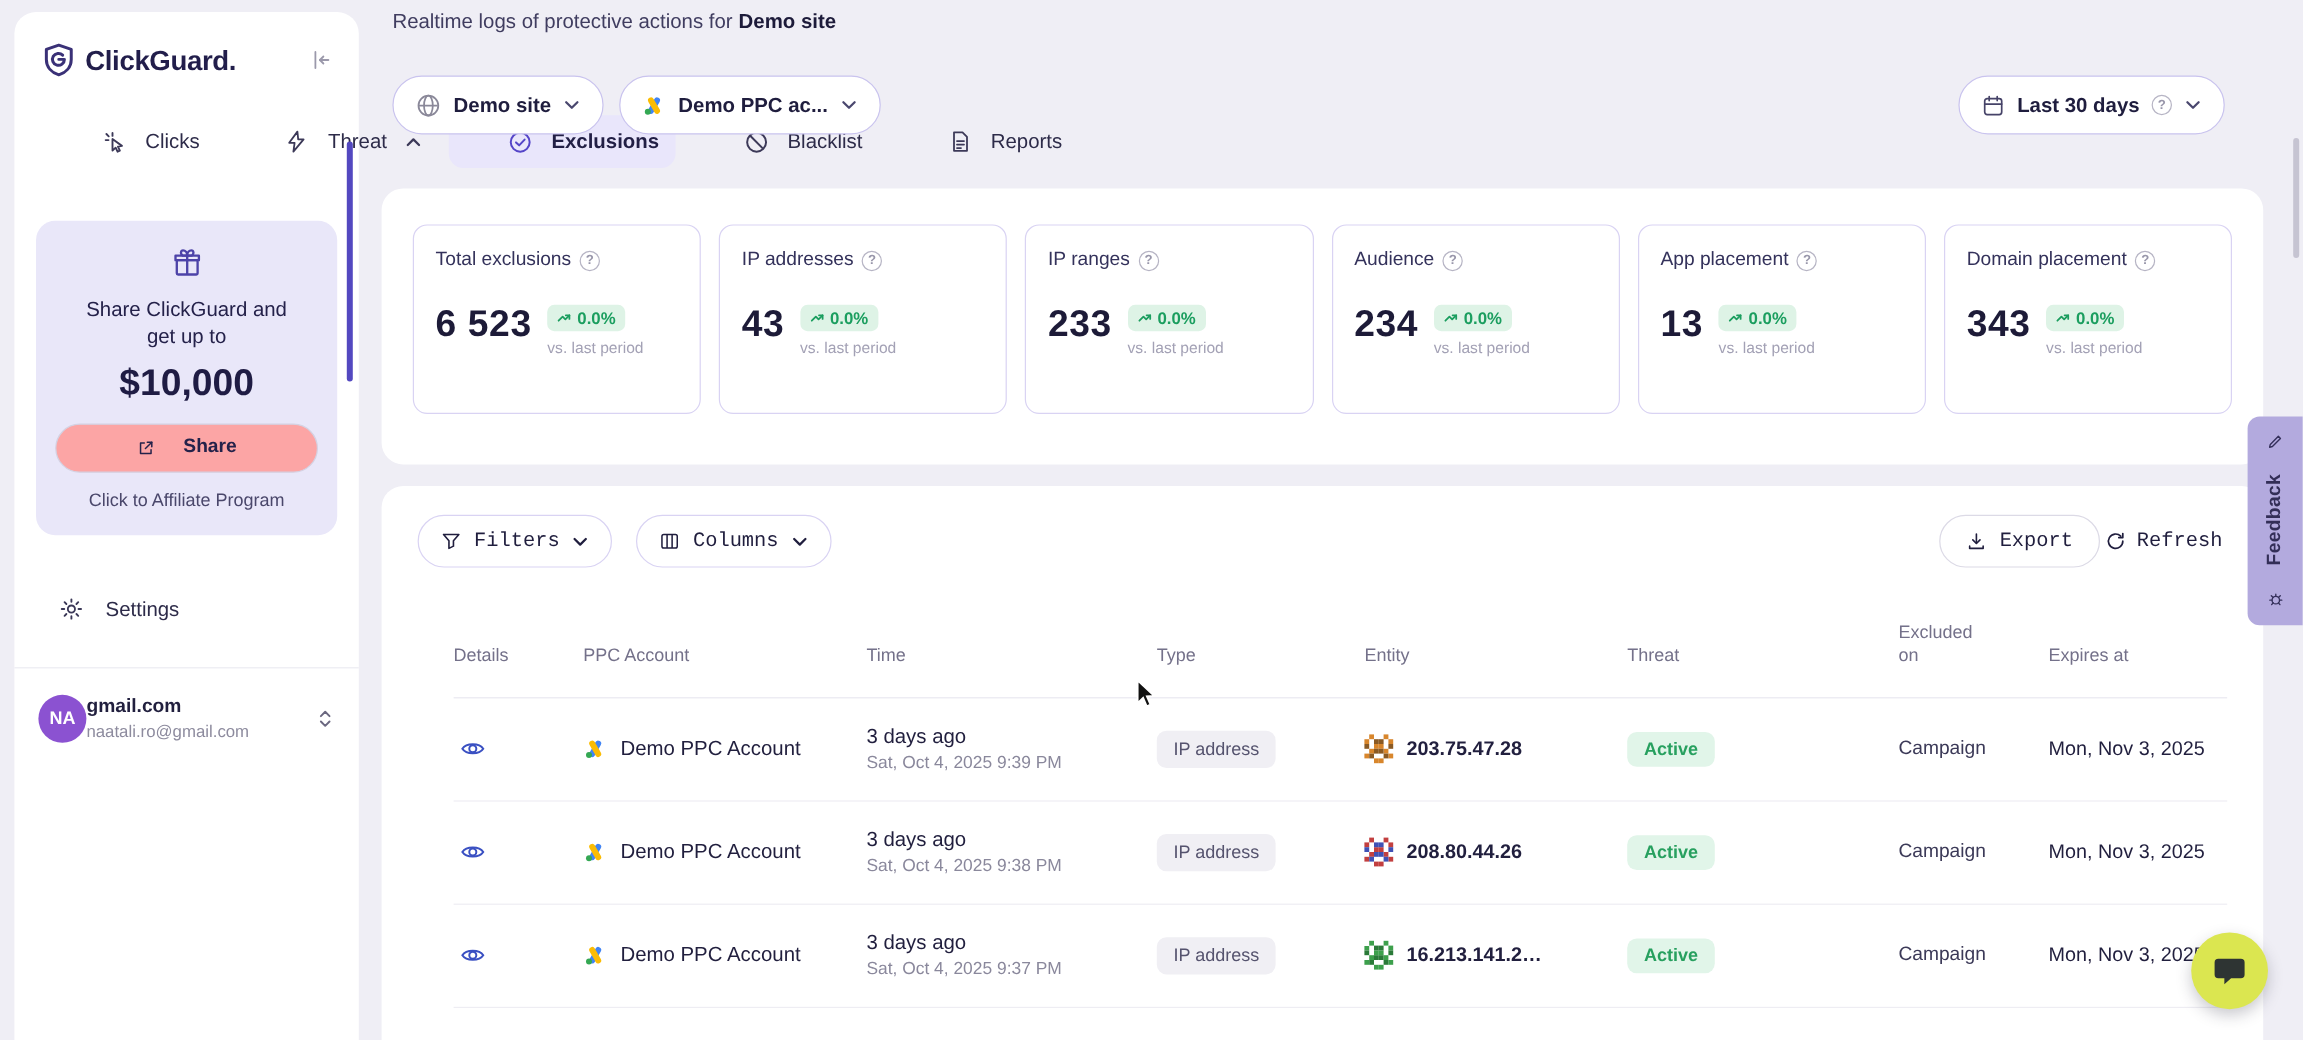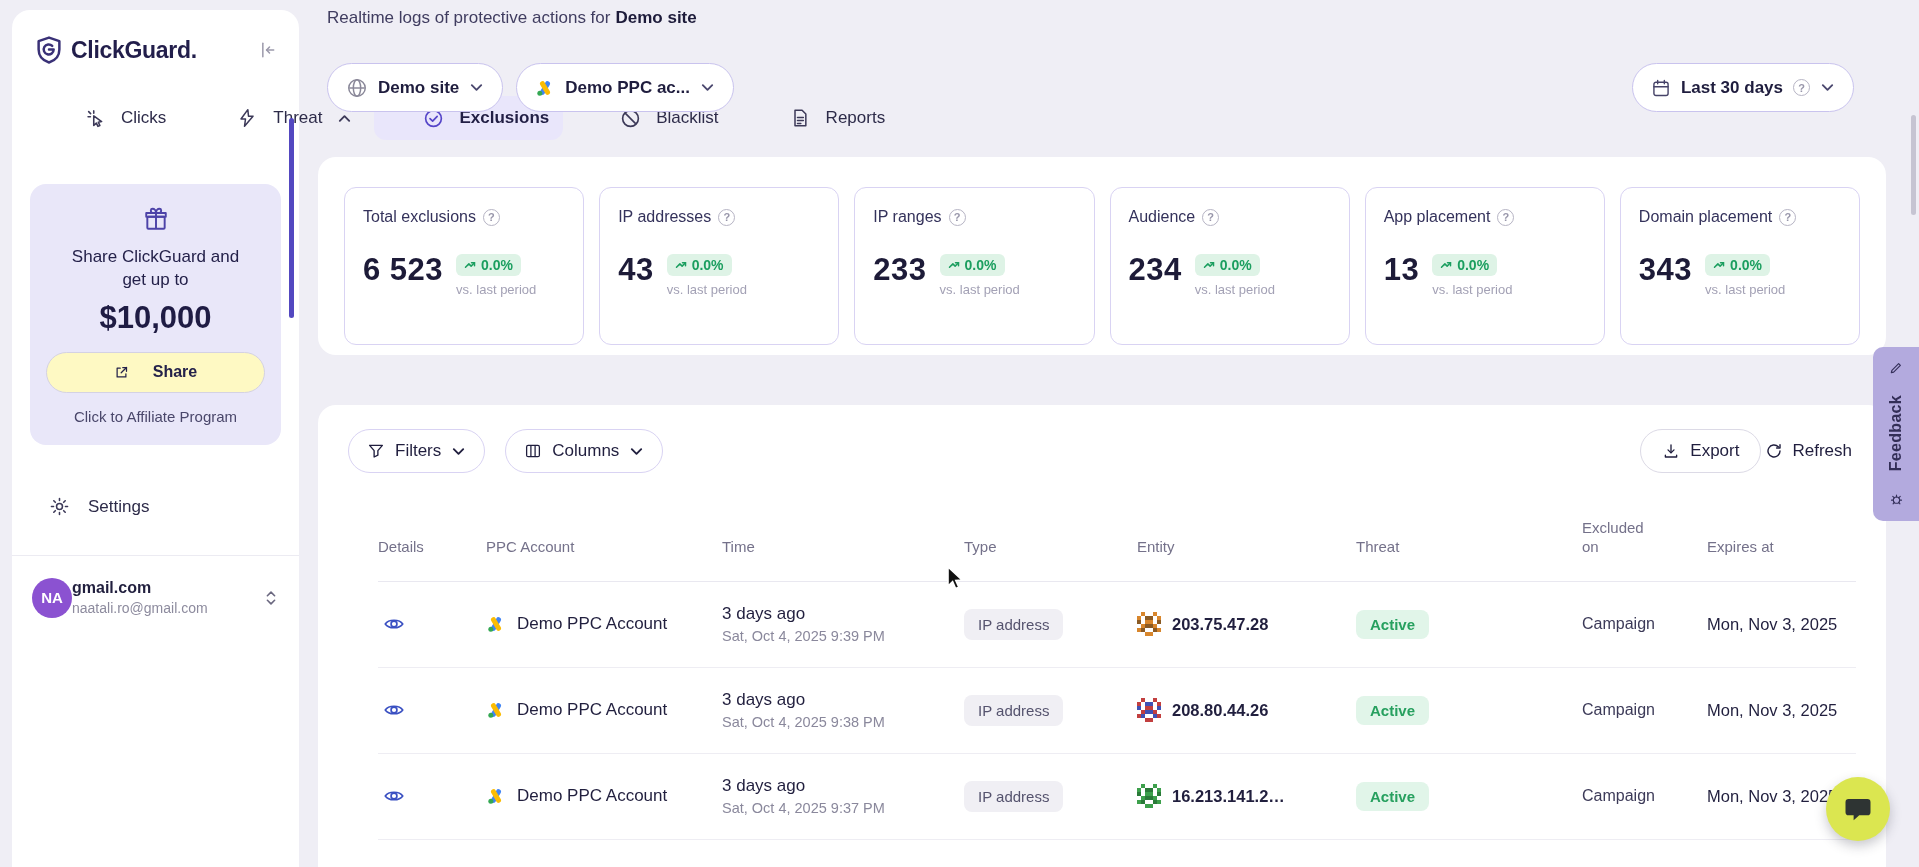--- a/index.html
+++ b/index.html
@@ -22,21 +22,21 @@
   .nav-item .icon{ width:22px; height:22px; display:flex; align-items:center; justify-content:center; color:#3c3958; flex:none; }
   .nav-item.active{ background:#e9e6fb; font-weight:600; color:#221f45; }
   .nav-item.active .icon{ color:#5545c8; }
   .nav-item .chev{ margin-left:auto; color:#3c3958; display:flex; }
   .nav-scrollbar{ position:absolute; right:5px; top:36px; width:5px; height:200px; background:#5348c0; border-radius:3px; }
   .promo-card{ margin:44px 18px 0; background:#e9e7f9; border-radius:16px; padding:22px 16px 20px;
     text-align:center; color:#24214a; }
   .promo-card .gift{ color:#4d43a8; }
   .promo-msg{ font-size:17px; line-height:1.35; margin:10px 18px 4px; }
   .promo-amount{ font-size:31px; font-weight:800; color:#1f1c44; margin:8px 0 16px; }
-  .share-btn{ width:100%; background:#fef9c3; border:1px solid #d4d2e3; border-radius:21px; height:41px;
+  .share-btn{ width:100%; background:#fca5a5; border:1px solid #d4d2e3; border-radius:21px; height:41px;
     display:flex; align-items:center; justify-content:center; gap:24px; font-size:16px; font-weight:600; color:#24224a; }
   .promo-link{ margin-top:15px; font-size:15px; color:#4a476b; cursor:pointer; }
   .settings-item{ margin-top:40px; display:flex; align-items:center; gap:18px; height:44px;
     padding:0 14px 0 36px; font-size:17px; color:#2d2b49; cursor:pointer; }
   .settings-item .icon{ width:22px; height:22px; display:flex; align-items:center; justify-content:center; color:#3c3958; }
   .sb-divider{ border-top:1px solid #ecebf2; margin:26px 0 0; }
   .user-row{ display:flex; align-items:center; gap:0; padding:22px 20px 18px; cursor:pointer; }
   .avatar{ width:40px; height:40px; border-radius:50%; background:#8b52d1; color:#fff; font-weight:700;
     font-size:15px; display:flex; align-items:center; justify-content:center; flex:none; }
   .user-info{ display:flex; flex-direction:column; gap:3px; min-width:0; }
@@ -50,35 +50,35 @@
   .controls{ position:absolute; left:327px; top:63px; width:1559px; display:flex; align-items:center; gap:13px; }
   .pill{ height:49px; border-radius:25px; background:#fff; border:1px solid #c9c3ee;
     display:inline-flex; align-items:center; gap:10px; padding:0 18px; font-size:17px; font-weight:600; color:#1f1d3e; }
   .pill .chev{ color:#4a476e; display:flex; }
   .pill.date{ margin-left:auto; margin-right:32px; }
   .help{ width:17px; height:17px; border:1.5px solid #b6b4c4; border-radius:50%; color:#9896aa;
     font-size:11px; font-weight:700; display:inline-flex; align-items:center; justify-content:center; flex:none; }
   .help::after{ content:"?"; }
 
   
-  .stats-card{ position:absolute; left:318px; top:157px; width:1568px; height:198px; background:#fff;
+  .stats-card{ position:absolute; left:318px; top:157px; width:1568px; height:230px; background:#fff;
     border-radius:18px; padding:30px 26px; display:flex; gap:15px; }
   .stat{ flex:1; border:1.5px solid #d9d3f3; border-radius:12px; padding:20px 18px; height:158px; }
   .stat-top{ display:flex; align-items:center; gap:7px; font-size:16px; color:#34325b; font-weight:500; }
   .stat-bottom{ margin-top:26px; display:flex; align-items:flex-start; gap:13px; }
   .stat-value{ font-size:31px; font-weight:700; color:#1d1b38; letter-spacing:0.5px; }
   .stat-side{ display:flex; flex-direction:column; gap:6px; margin-top:2px; }
   .trend-badge{ background:#def3e6; color:#1b9e5f; border-radius:6px; padding:3px 8px; font-size:14px;
     font-weight:700; display:inline-flex; align-items:center; gap:5px; width:max-content; }
   .stat-caption{ font-size:13px; color:#a3a1b5; }
 
   
   .table-card{ position:absolute; left:318px; top:405px; width:1568px; height:530px; background:#fff;
     border-radius:18px; padding:24px 30px 0; }
-  .toolbar{ display:flex; align-items:flex-end; gap:20px; }
+  .toolbar{ display:flex; align-items:flex-end; gap:20px;font-family:Liberation Mono, monospace; }
   .tb-btn{ height:44px; border:1.5px solid #d9d3f3; border-radius:22px; background:#fff; padding:0 18px;
     display:inline-flex; align-items:center; gap:10px; font-size:17px; color:#201e3e; }
   .tb-right{ margin-left:auto; display:flex; align-items:center; }
   .tb-btn.export{ border-color:#dcdae6; padding:0 21px; }
   .tb-btn.refresh{ border:none; padding:0 4px; gap:9px; }
   .grid{ display:grid; grid-template-columns:108px 236px 242px 173px 219px 226px 125px 1fr; align-items:center; }
   .thead{ margin:46px 0 0 30px; align-items:end; padding-bottom:24px; border-bottom:1px solid #e9e8f0;
     font-size:15px; color:#74718a; }
   .th{ line-height:1.25; }
   .trow{ margin-left:30px; height:86px; border-bottom:1px solid #eeedf3; }

